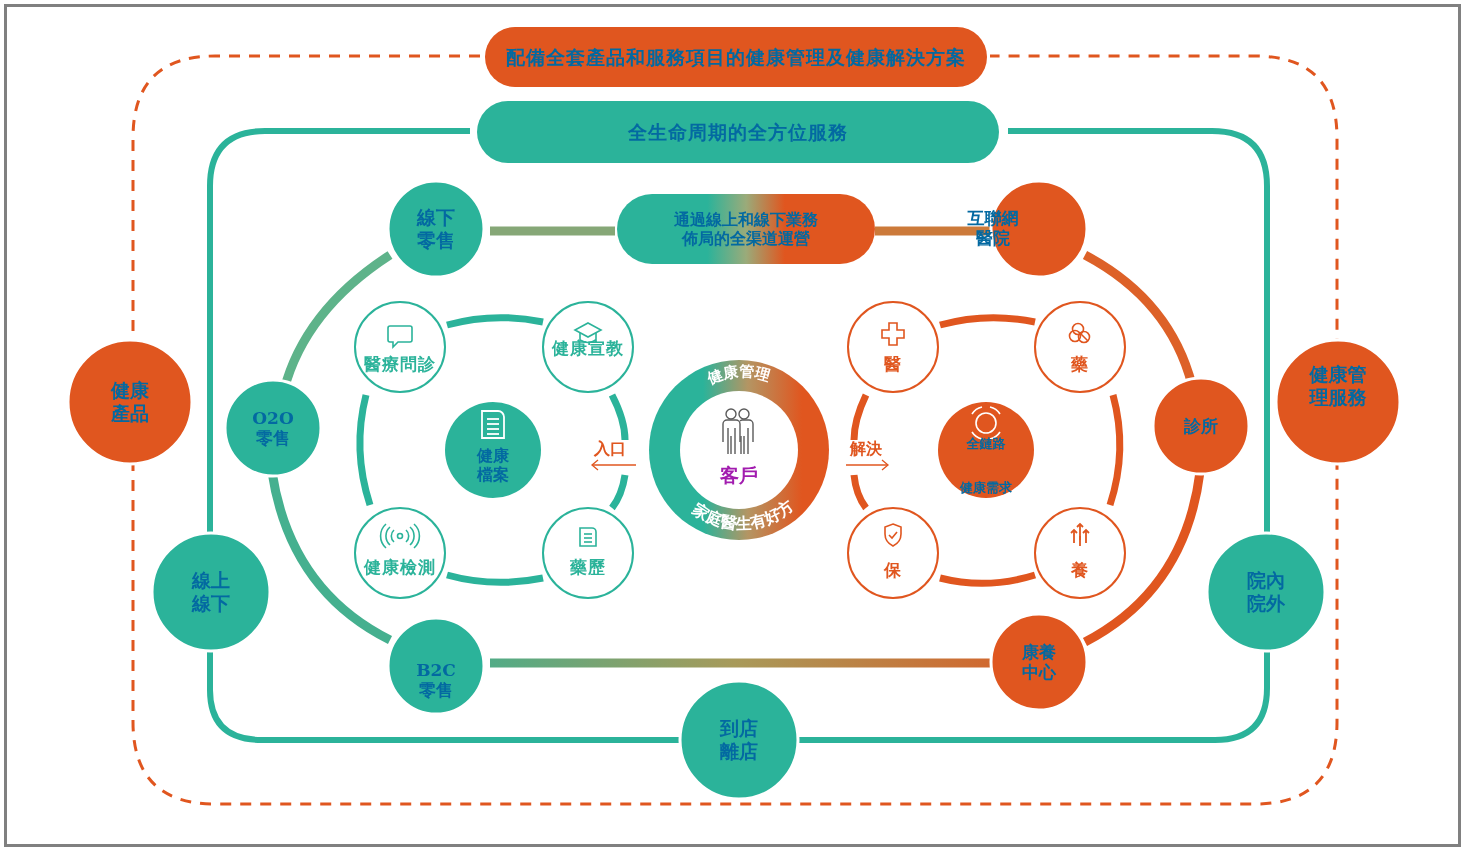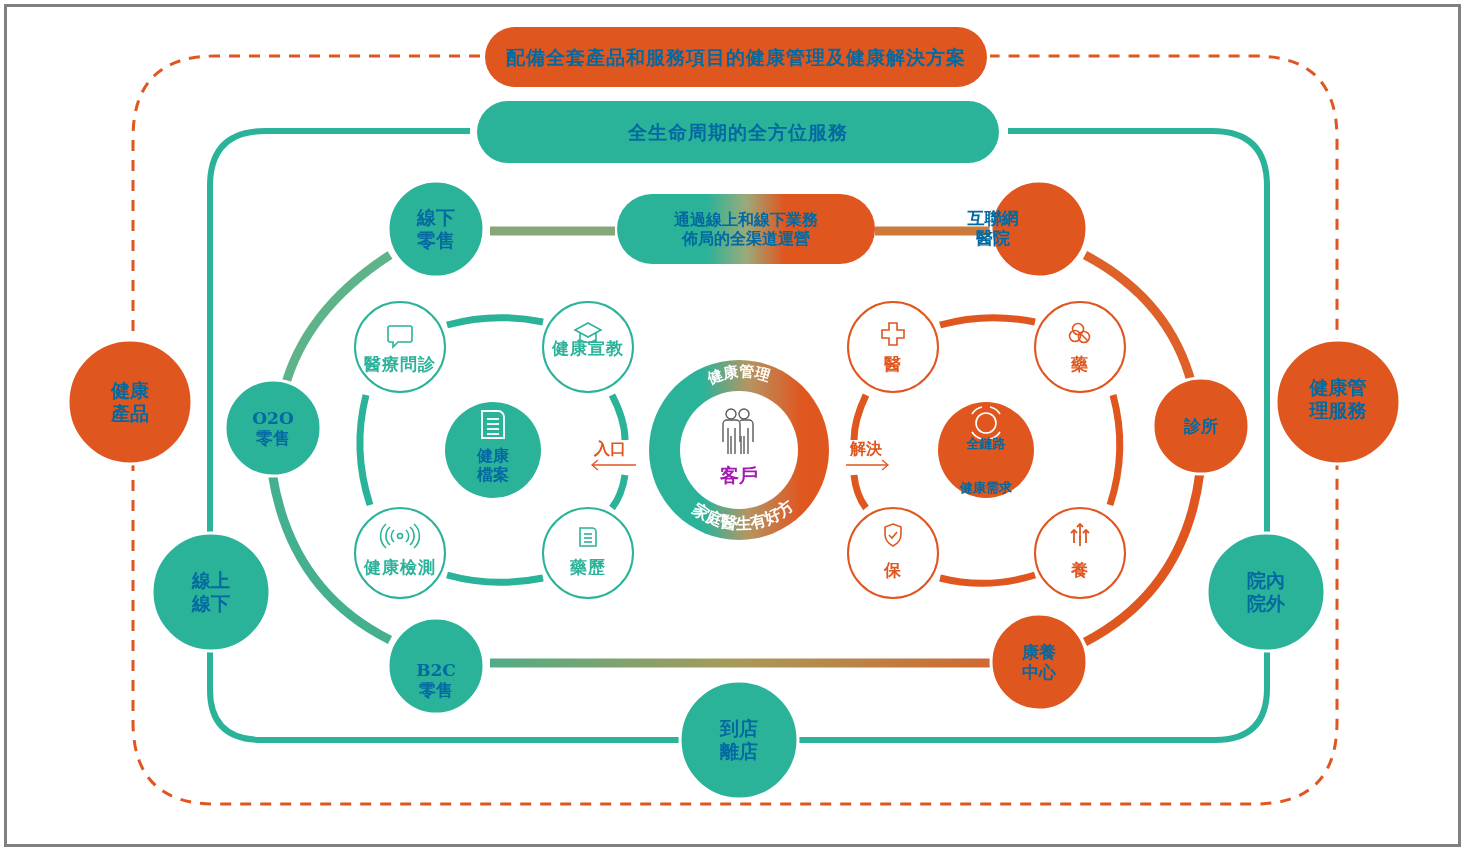--- a/index.html
+++ b/index.html
@@ -219,21 +219,21 @@
 </div>
 <div class="lbl white node-small" style="left:617px;top:194px;width:258px;height:70px;">
   <span>通過線上和線下業務</span>
   <span>佈局的全渠道運營</span>
 </div>
 
 <div class="lbl white node-big" style="left:68px;top:340px;width:124px;height:124px;">
   <span>健康</span>
   <span>產品</span>
 </div>
-<div class="lbl white node-big" style="left:1276px;top:337px;width:124px;height:124px;text-align:right;">
+<div class="lbl white node-big" style="left:1276px;top:324px;width:124px;height:124px;text-align:right;">
   <span>健康管</span>
   <span>理服務</span>
 </div>
 <div class="lbl white node-big" style="left:152px;top:533px;width:118px;height:118px;">
   <span>線上</span>
   <span>線下</span>
 </div>
 <div class="lbl white node-big" style="left:1207px;top:533px;width:118px;height:118px;">
   <span>院內</span>
   <span>院外</span>

